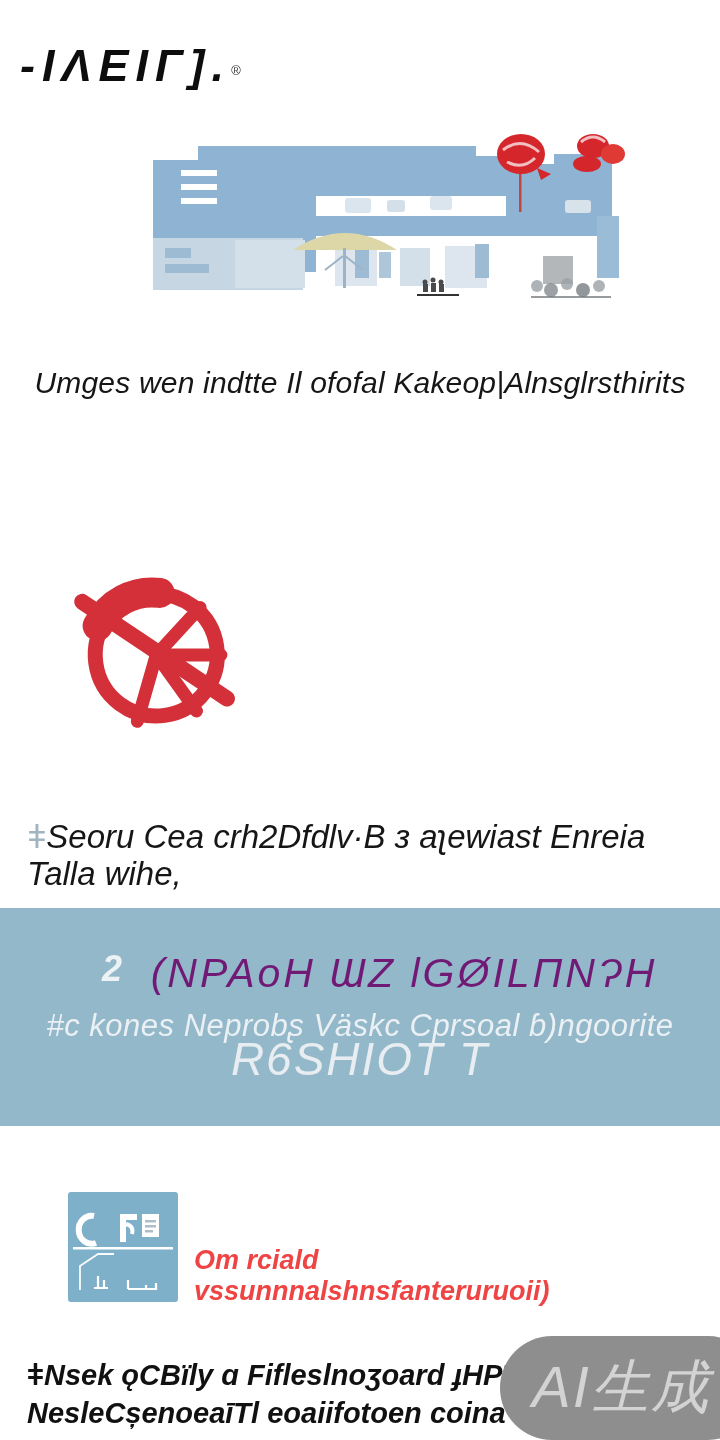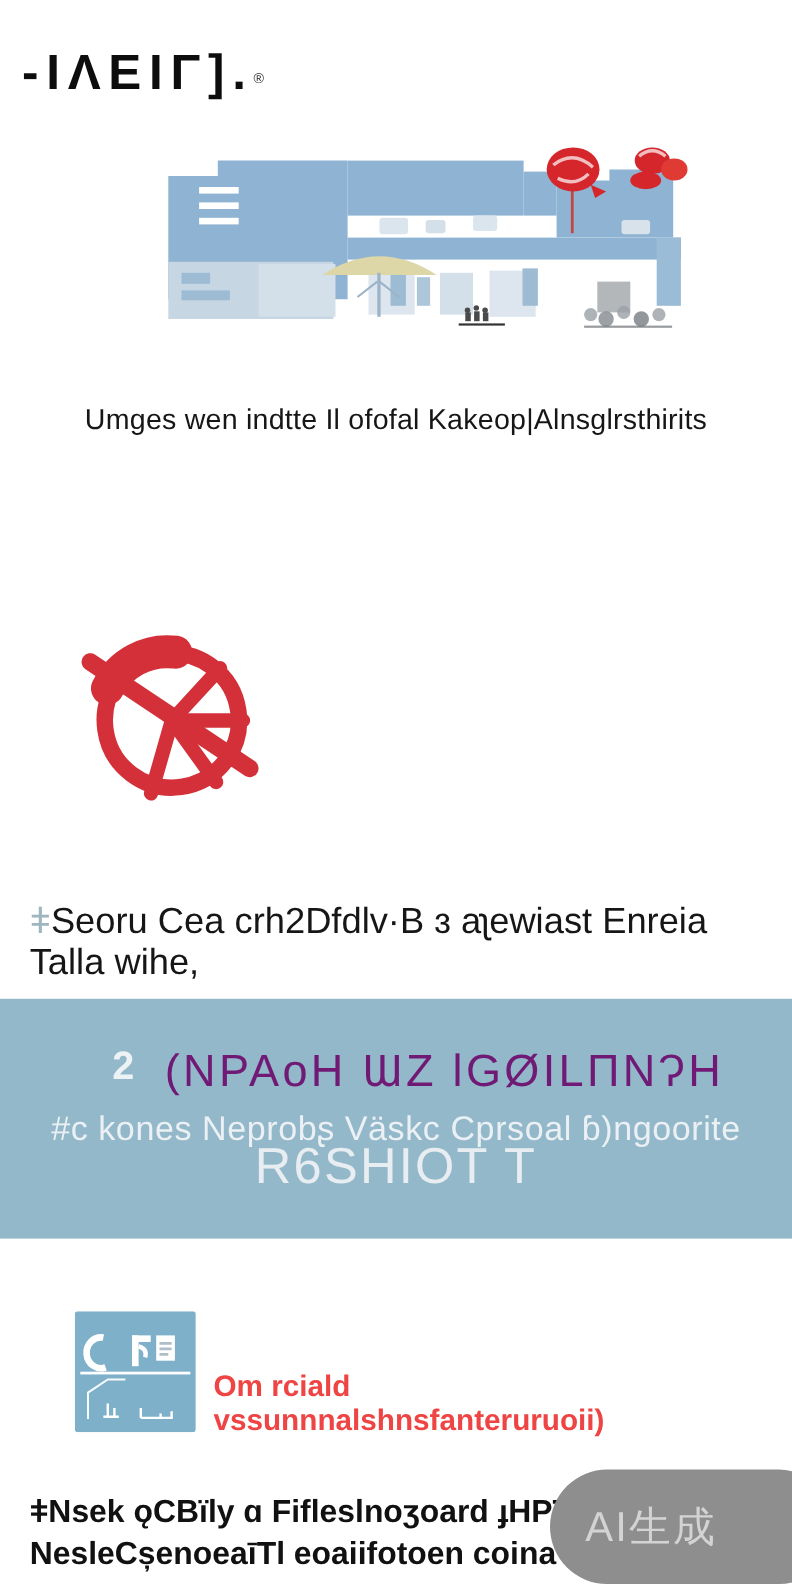--- a/index.html
+++ b/index.html
@@ -1,28 +1,28 @@
 <!DOCTYPE html>
 <html><head>
 <meta charset="utf-8">
 <style>
   html,body{margin:0;padding:0;background:#ffffff;}
   #screen{position:relative;width:720px;height:1440px;background:#ffffff;overflow:hidden;
           font-family:"Liberation Sans","DejaVu Sans",sans-serif;color:#141414;}
-  .abs{position:absolute;}
+  .abs{position:absolute;font-style:italic;}
 
   
   #logo{left:20px;top:40px;font-size:45px;font-weight:900;letter-spacing:7px;color:#0d0d0d;}
   #logo .reg{font-size:13px;font-weight:400;vertical-align:6px;letter-spacing:0;color:#333;}
 
   
   #hero{left:145px;top:120px;width:500px;height:200px;}
 
   
-  #caption{left:0;top:366px;width:720px;text-align:center;font-size:26px;font-weight:500;
+  #caption{left:0;top:366px;width:720px;text-align:center;font-size:30px;font-weight:500;
            color:#161616;letter-spacing:.2px;}
 
   
   #wheel{left:70px;top:556px;width:172px;height:194px;}
 
   
   #para{left:27px;top:818px;width:680px;font-size:33px;line-height:37px;font-weight:500;color:#161616;}
   #para .muted{color:#9fb6c2;font-weight:400;}
 
   
@@ -38,21 +38,21 @@
   
   #card{left:68px;top:1192px;width:110px;height:110px;}
   #cardcap{left:194px;top:1245px;width:480px;font-size:27px;font-weight:700;color:#ef4444;}
 
   
   #footer{left:27px;top:1356px;width:680px;font-size:29px;line-height:38px;font-weight:700;color:#111;}
 
   
   #wm{left:500px;top:1336px;width:260px;height:104px;background:#8e8e8e;border-radius:56px;
       display:flex;align-items:center;justify-content:flex-start;padding-left:32px;box-sizing:border-box;}
-  #wm span{font-size:38px;color:#d3d3d3;font-weight:500;letter-spacing:2px;}
+  #wm span{font-size:58px;color:#d3d3d3;font-weight:500;letter-spacing:2px;}
 </style>
 </head>
 <body>
 
 <div id="screen">
 
   <div id="logo" class="abs">
     <span>-IΛEIΓ].</span><span class="reg">®</span>
   </div>
 

